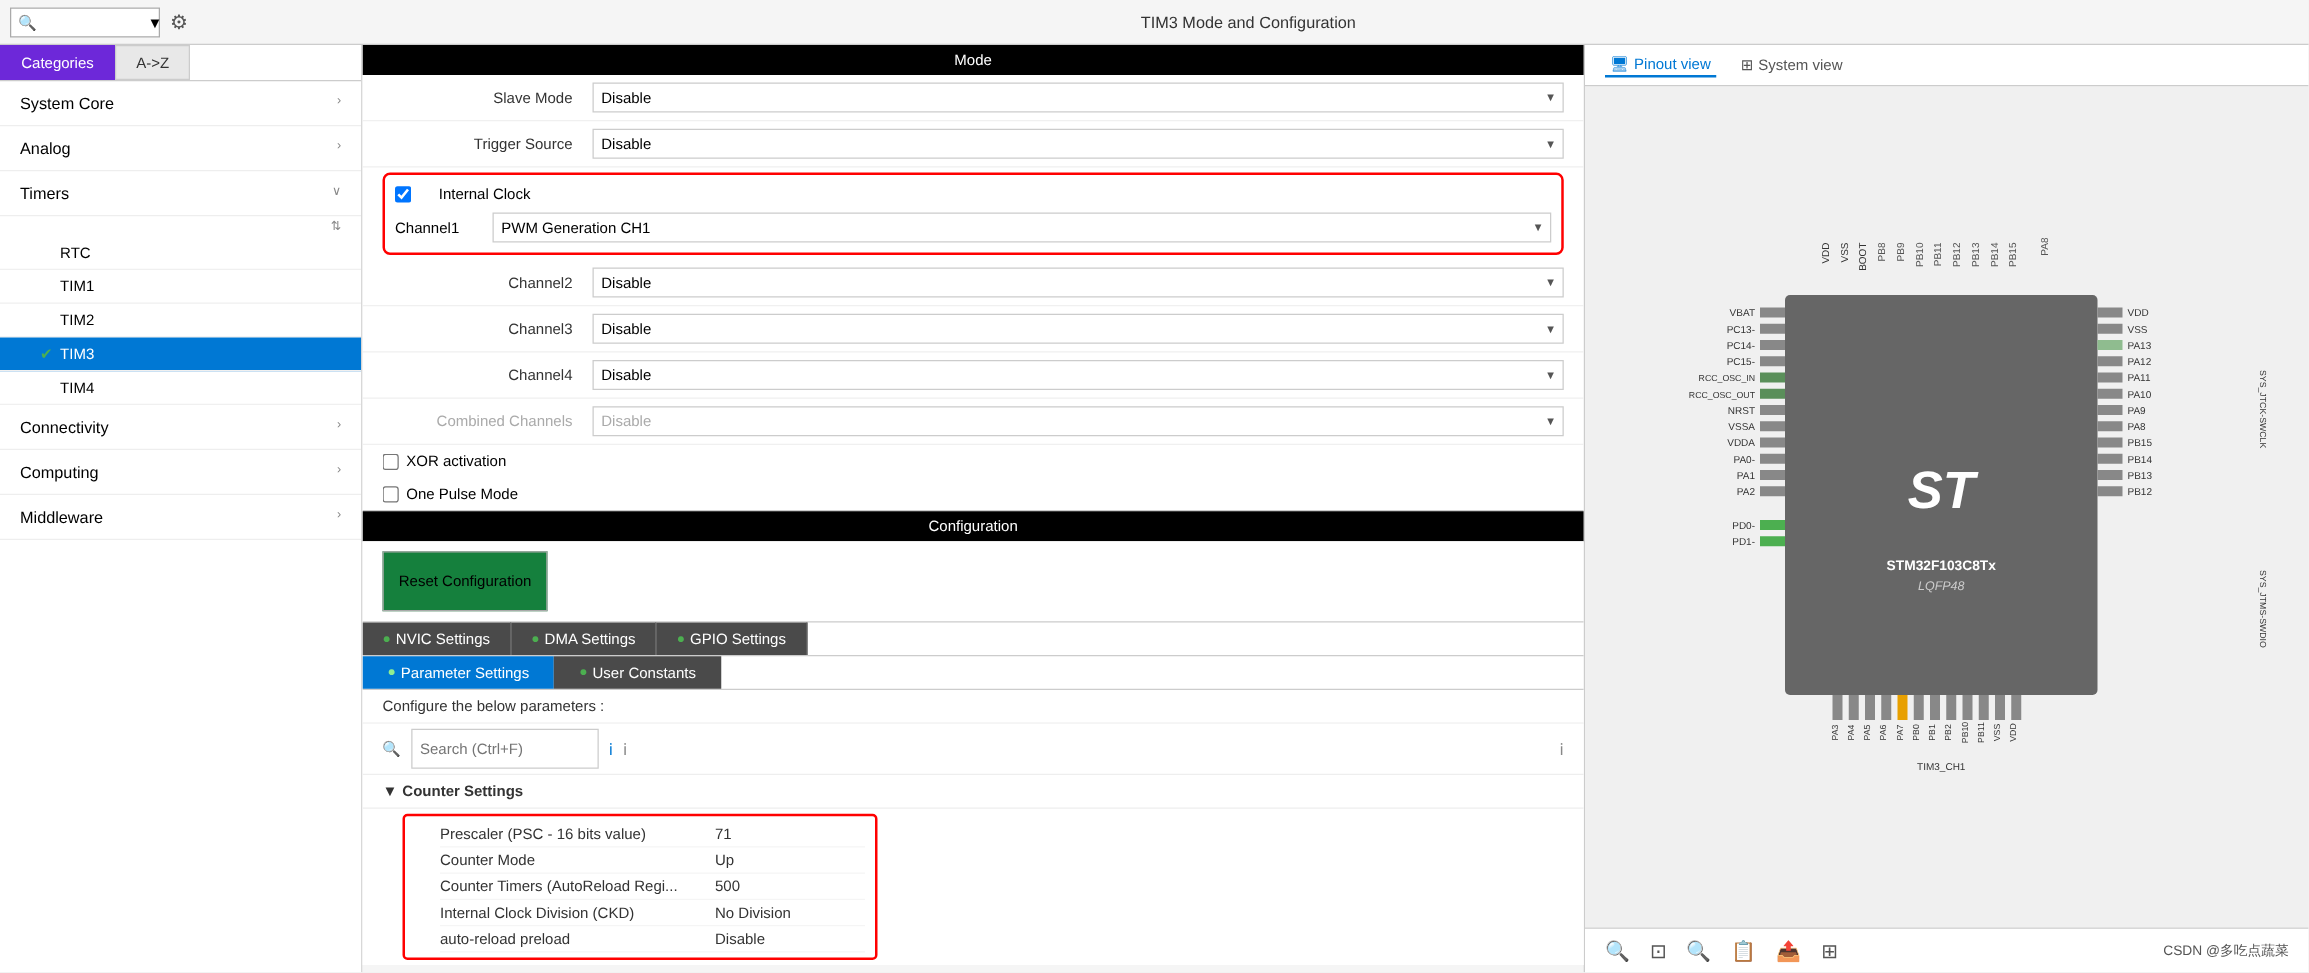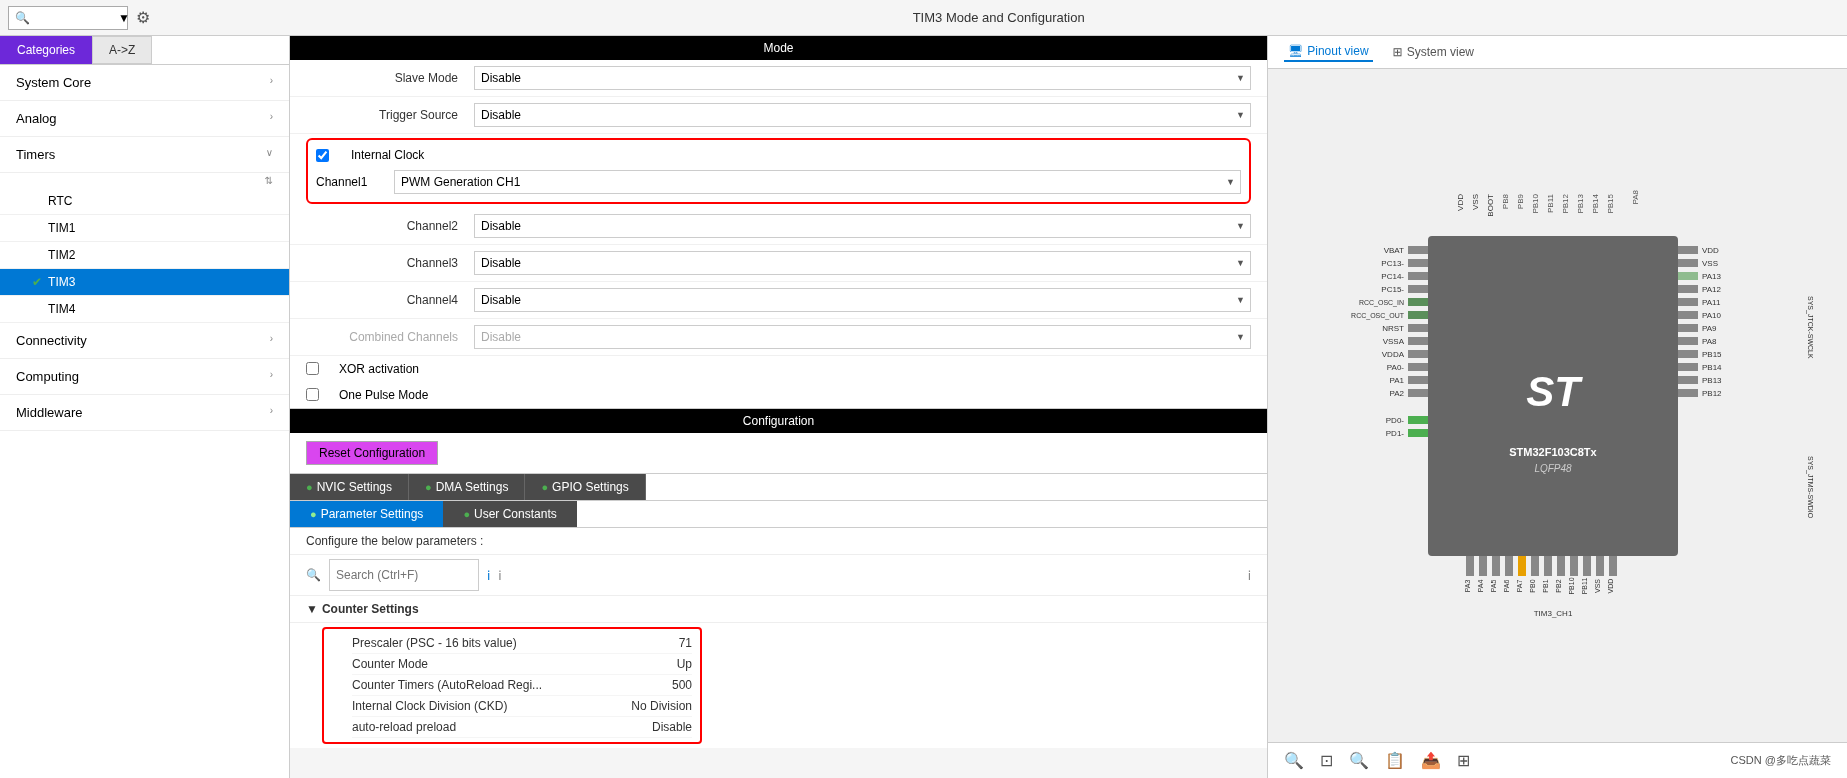--- a/index.html
+++ b/index.html
@@ -48,30 +48,30 @@
 
     
     .internal-clock-section { border: 2px solid red; border-radius: 6px; margin: 4px 8px; padding: 4px 8px; }
     .checkbox-row { display: flex; align-items: center; gap: 22px; padding: 4px 0; }
     .channel1-row { display: flex; align-items: center; padding: 4px 0; gap: 8px; }
     .ch1-label { width: 70px; font-size: 12px; }
     .channel-select-wrapper { flex: 1; position: relative; }
     .channel-select-wrapper select { width: 100%; padding: 3px 24px 3px 6px; border: 1px solid #ccc; background: white; font-size: 12px; appearance: none; height: 24px; cursor: pointer; }
     .channel-select-wrapper::after { content: '▼'; position: absolute; right: 6px; top: 50%; transform: translateY(-50%); font-size: 9px; color: #555; pointer-events: none; }
 
-    .checkbox-simple { display: flex; align-items: flex-start; gap: 20px; padding: 6px 16px; }
+    .checkbox-simple { display: flex; align-items: flex-end; gap: 6px; padding: 6px 16px; }
     .checkbox-simple input[type="checkbox"] { accent-color: #0078d4; }
 
     
     .center-scroll { flex: 1; overflow-y: auto; display: flex; flex-direction: column; position: relative; }
 
     
     .config-section { background: white; }
     .config-toolbar { padding: 8px 16px; border-bottom: 1px solid #ccc; }
-    .reset-btn { padding: 4px 12px; background: #d946ef; border: 1px solid #aaa; font-size: 12px; cursor: pointer; }
+    .reset-btn { padding: 16px 12px; background: #15803d; border: 1px solid #aaa; font-size: 12px; cursor: pointer; }
     .config-tabs { display: flex; flex-wrap: wrap; gap: 0; border-bottom: 1px solid #ccc; }
     .config-tab { display: flex; align-items: center; gap: 4px; padding: 6px 16px; background: #4a4a4a; color: white; font-size: 12px; cursor: pointer; border-right: 1px solid #666; }
     .config-tab .tab-check { color: #4CAF50; font-size: 11px; }
     .config-tab:not(.primary):not(.secondary) { background: #4a4a4a; }
 
     .params-row { display: flex; gap: 0; border-bottom: 1px solid #ccc; }
     .param-tab { display: flex; align-items: center; gap: 4px; padding: 6px 20px; font-size: 12px; cursor: pointer; }
     .param-tab.active { background: #0078d4; color: white; }
     .param-tab:not(.active) { background: #4a4a4a; color: white; }
     .param-tab .tab-check { color: #4CAF50; font-size: 11px; }
@@ -84,21 +84,21 @@
     .info-icon-gray { color: #888; font-size: 13px; cursor: pointer; }
     .info-icon-right { margin-left: auto; color: #888; font-size: 13px; }
 
     .counter-settings { background: white; }
     .counter-section-header { display: flex; align-items: center; gap: 4px; padding: 6px 16px; font-size: 12px; font-weight: 600; color: #333; border-bottom: 1px solid #eee; cursor: pointer; }
 
     .param-table { width: 100%; padding: 0 16px 0 32px; }
     .param-table-inner { border: 2px solid red; border-radius: 4px; padding: 4px 8px; display: inline-block; min-width: 380px; margin: 4px 0; }
     .param-row { display: flex; padding: 3px 0; font-size: 12px; border-bottom: 1px solid #f5f5f5; margin-left: 20px; }
     .param-name { flex: 1; color: #333; }
-    .param-value { width: 120px; color: #333; text-align: right; }
+    .param-value { width: 120px; color: #333; }
 
     
     .right-panel { width: 580px; background: #f0f0f0; display: flex; flex-direction: column; border-left: 1px solid #ccc; }
     .right-view-tabs { display: flex; align-items: center; gap: 16px; padding: 6px 16px; border-bottom: 1px solid #ccc; background: white; }
     .right-tab { display: flex; align-items: center; gap: 4px; font-size: 12px; cursor: pointer; padding: 2px 4px; }
     .right-tab.active { color: #0078d4; border-bottom: 2px solid #0078d4; }
     .right-tab:not(.active) { color: #555; }
 
     .chip-view { flex: 1; display: flex; align-items: center; justify-content: center; position: relative; overflow: hidden; }
 

